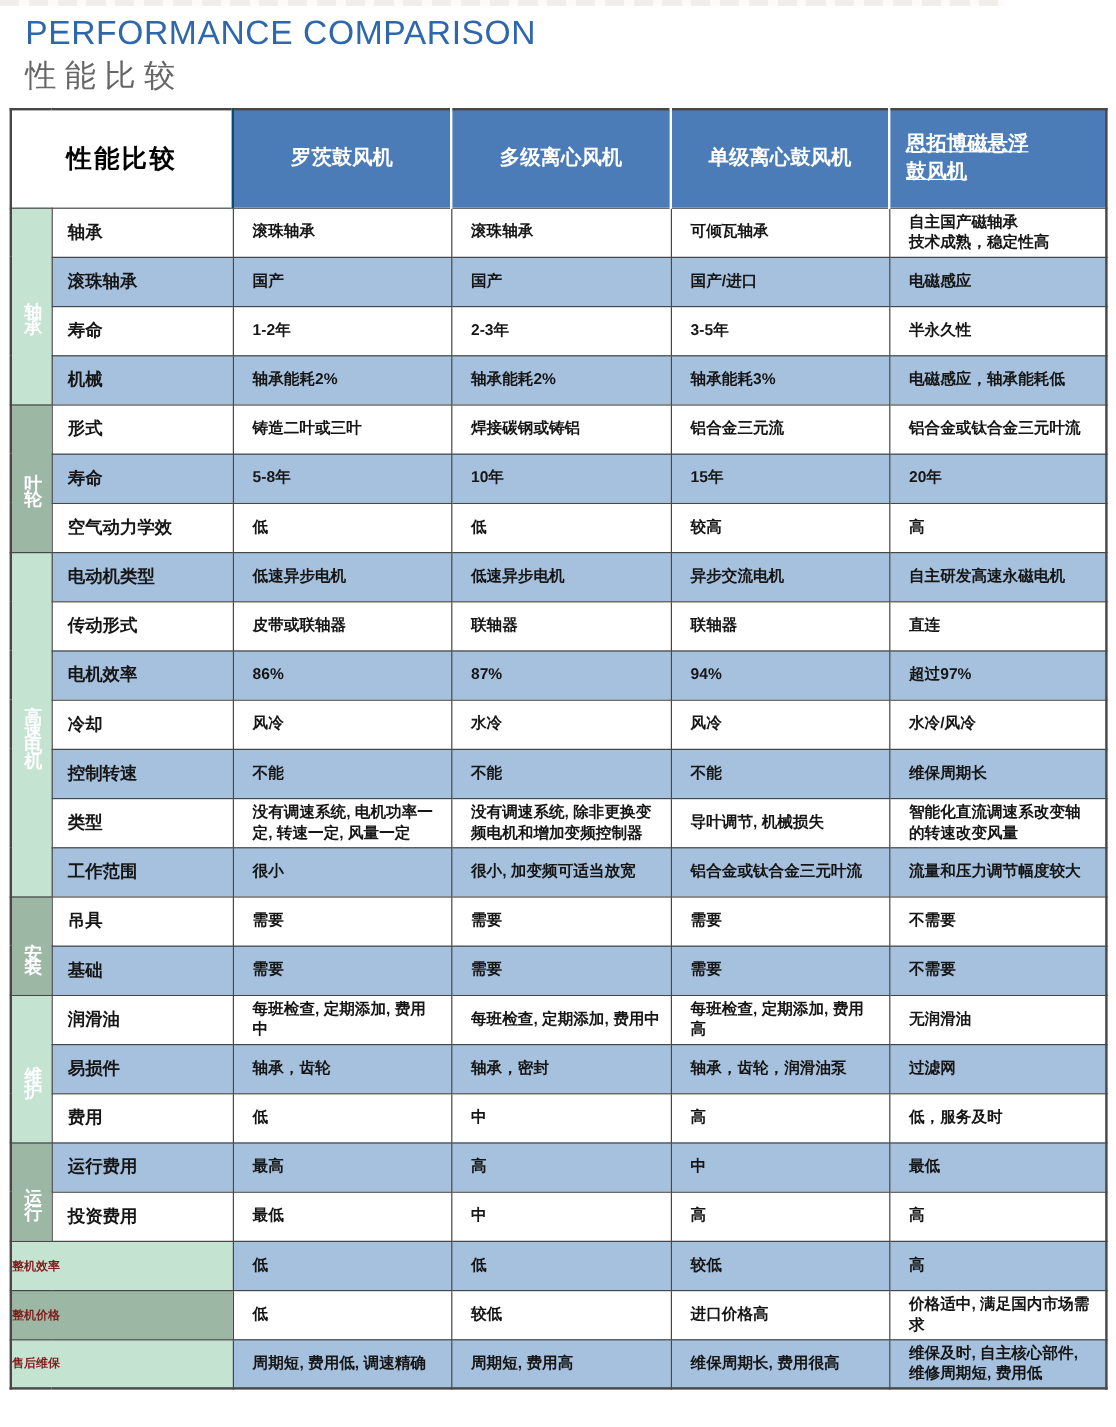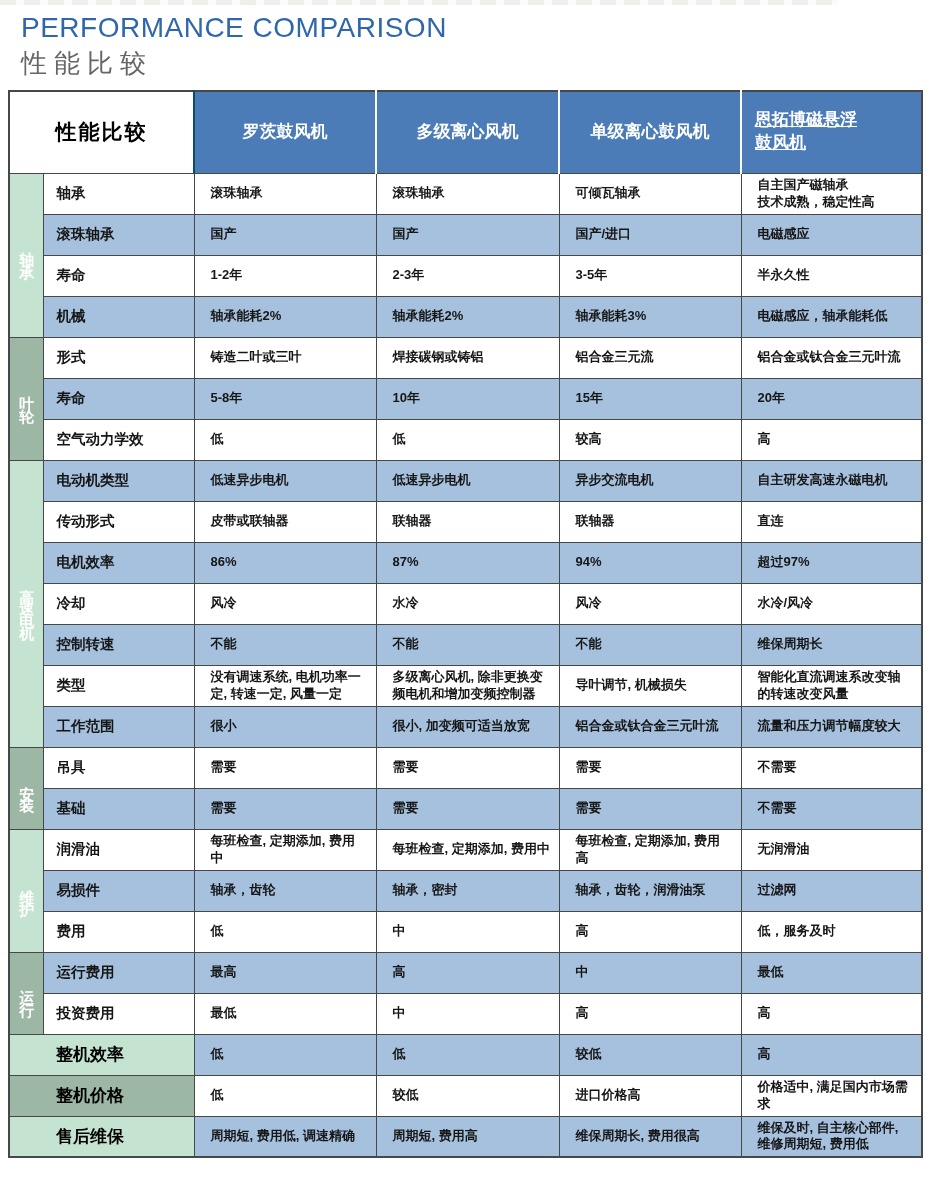--- a/index.html
+++ b/index.html
@@ -42,21 +42,21 @@
 
   td.cat { text-align:center; padding:0; }
   td.cat.g-light, td.sum.g-light { background:#c5e3d1 !important; }
   td.cat.g-dark,  td.sum.g-dark  { background:#9db7a5 !important; }
   .vtext { writing-mode:vertical-lr; text-orientation:upright; color:#ffffff;
     font-size:15px; font-weight:700; letter-spacing:.85em; display:inline-block; }
 
   td.lbl { font-size:14.5px; font-weight:700; padding:3px 6px 3px 13px; text-align:left; }
   td.val { font-size:13px; font-weight:700; padding:3px 8px 3px 16px; text-align:left;
     white-space:pre-line; line-height:1.3; }
-  td.sum { color:#000000; font-size:17px; font-weight:700; padding-left:46px;
+  td.sum { color:#7f1d1d; font-size:10px; font-weight:700; 
     text-align:left; }
 </style>
 </head>
 <body>
 
 <div class="page">
   <div class="top-remnant"></div>
 
   <div class="title-en">PERFORMANCE COMPARISON</div>
   <div class="title-cn">性能比较</div>
@@ -168,21 +168,21 @@
       <tr class="b">
         <td class="lbl">控制转速</td>
         <td class="val">不能</td>
         <td class="val">不能</td>
         <td class="val">不能</td>
         <td class="val">维保周期长</td>
       </tr>
       <tr class="w">
         <td class="lbl">类型</td>
         <td class="val">没有调速系统, 电机功率一定, 转速一定, 风量一定</td>
-        <td class="val">多级离心风机, 除非更换变频电机和增加变频控制器</td>
+        <td class="val">没有调速系统, 除非更换变频电机和增加变频控制器</td>
         <td class="val">导叶调节, 机械损失</td>
         <td class="val">智能化直流调速系改变轴的转速改变风量</td>
       </tr>
       <tr class="b">
         <td class="lbl">工作范围</td>
         <td class="val">很小</td>
         <td class="val">很小, 加变频可适当放宽</td>
         <td class="val">铝合金或钛合金三元叶流</td>
         <td class="val">流量和压力调节幅度较大</td>
       </tr>

